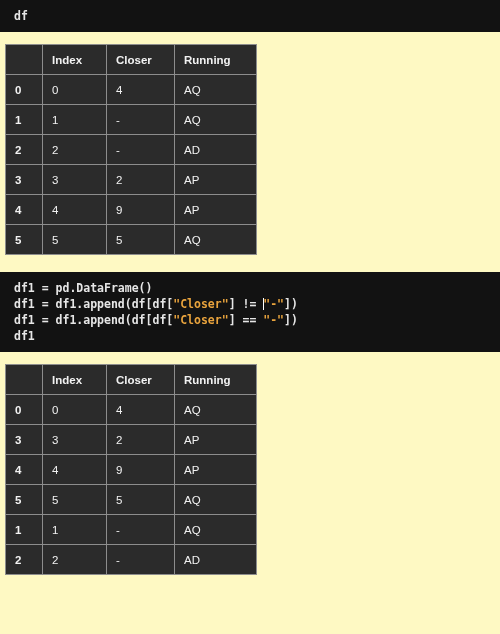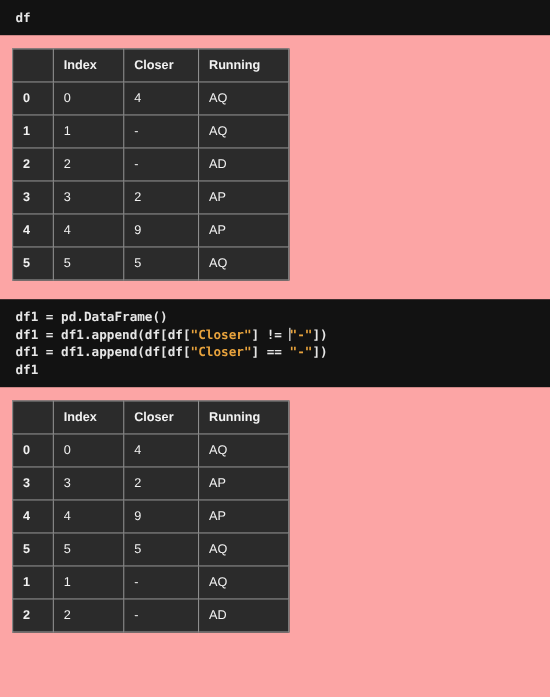--- a/index.html
+++ b/index.html
@@ -10,21 +10,21 @@
     width: 500px;
     height: 634px;
     background: #2b2b2b;
     font-family: "Liberation Sans", sans-serif;
     overflow: hidden;
   }
 
   .notebook {
     width: 500px;
     height: 634px;
-    background: #fca5a5;
+    background: #fef9c3;
     position: relative;
   }
 
   
   .code-cell {
     background: #121212;
     width: 100%;
     box-sizing: border-box;
     padding: 8px 0 8px 14px;
     font-family: "DejaVu Sans Mono", "Liberation Mono", monospace;
@@ -49,21 +49,21 @@
     vertical-align: -2px;
     margin-right: -1px;
   }
 
   .cell-gap-a { height: 12px; }
   .cell-gap-b { height: 17px; }
   .cell-gap-c { height: 12px; }
 
   
   .df-wrap {
-    padding-left: 11px;
+    padding-left: 5px;
   }
   table.df {
     border-collapse: collapse;
     border-spacing: 0;
     background: #2b2b2b;
     table-layout: fixed;
   }
   table.df th,
   table.df td {
     border: 1px solid #8d8d8d;

